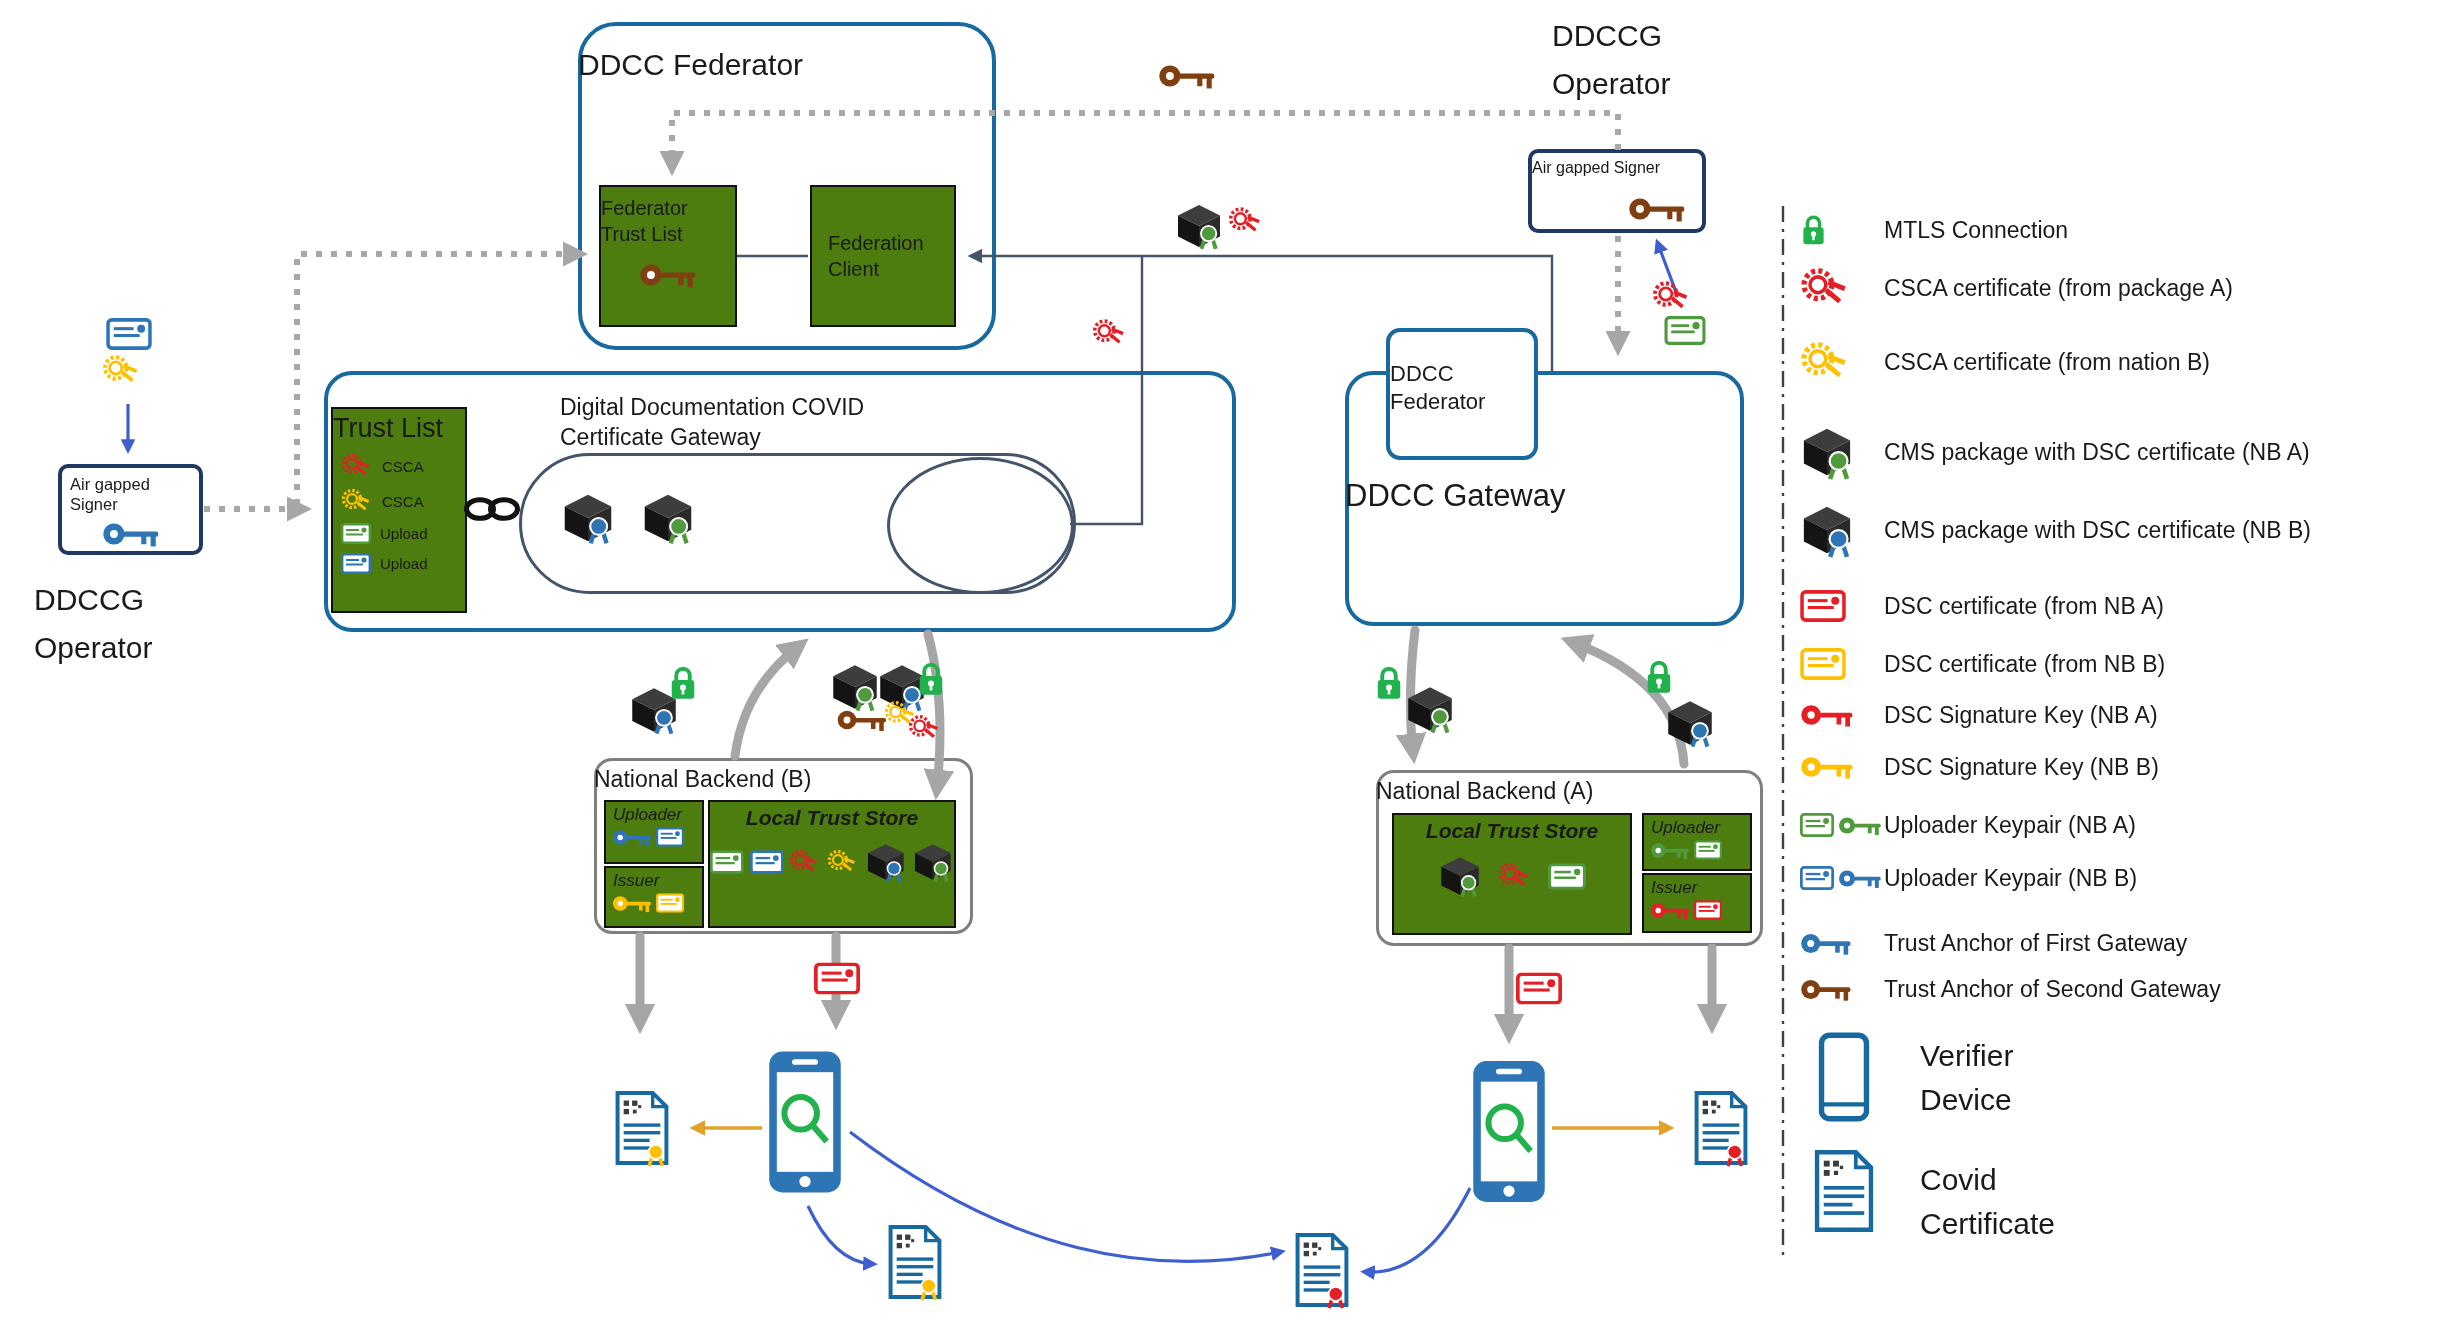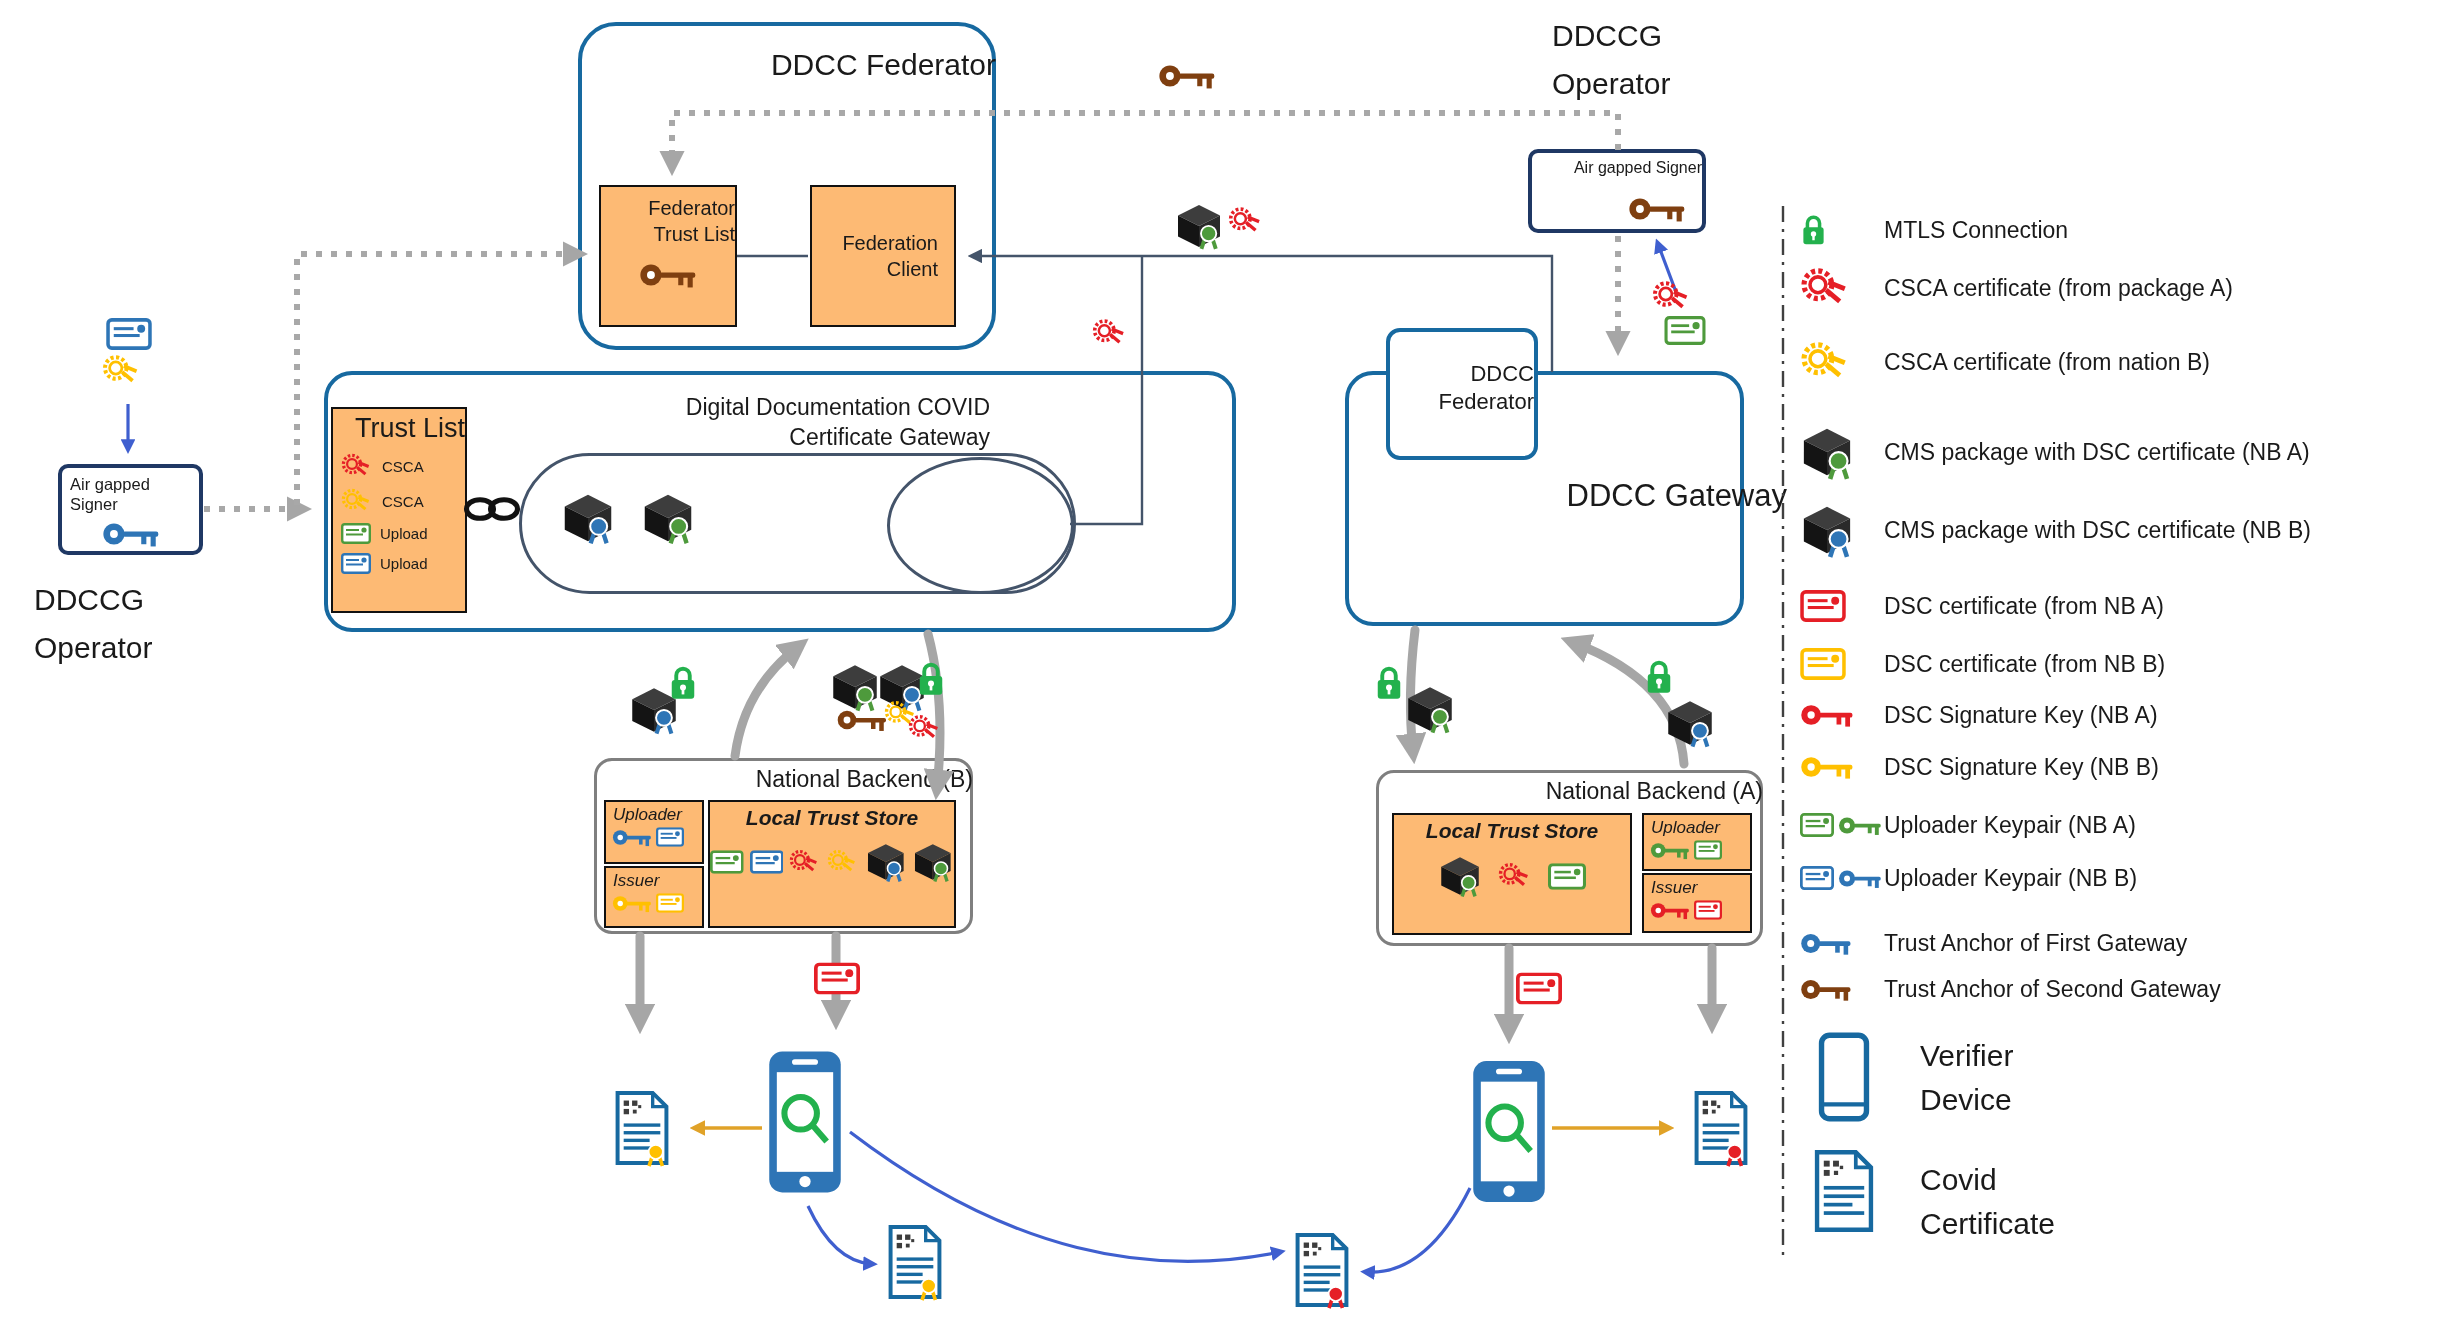--- a/index.html
+++ b/index.html
@@ -5,23 +5,23 @@
 :root{
   --box_blue:#1769a0; --navy:#44546a; --signer_navy:#1f3864; --gray:#a6a6a6;
   --red:#e51f26; --yellow:#ffc000; --green:#4e9a3c; --lock_green:#23b14d;
   --blue:#2e75b6; --brown:#7f3f10; --orange:#e0a228; --arrow_blue:#3f5fcf;
 }
 *{margin:0;padding:0;box-sizing:border-box}
 html,body{background:#fff}
 #stage{position:relative;width:2452px;height:1334px;background:#fff;overflow:hidden;
   font-family:"Liberation Sans",sans-serif;color:#1a1a1a}
 .t{position:absolute;color:#1a1a1a;z-index:20}
-.ctr{text-align:right}
+.ctr{text-align:left}
 .it{font-style:italic}
-.box{position:absolute;background:#fdba74;border:2.5px solid #111;z-index:12}
+.box{position:absolute;background:#4d7c0f;border:2.5px solid #111;z-index:12}
 .round-blue{position:absolute;background:#fff;border:4px solid var(--box_blue);z-index:10}
 .nb{position:absolute;background:#fff;border:3.5px solid #7f7f7f;border-radius:18px;z-index:10}
 .signer{position:absolute;background:#fff;border:4px solid var(--signer_navy);border-radius:10px;z-index:14}
 .ic{position:absolute;display:block;z-index:60}
 .ic svg,.ii svg{display:block}
 .ic svg{width:100%;height:100%}
 .ii{display:inline-flex;align-items:center}
 .overlay{position:absolute;left:0;top:0;z-index:50;pointer-events:none}
 .c-red{color:var(--red)} .c-yellow{color:var(--yellow)} .c-green{color:var(--green)}
 .c-blue{color:var(--blue)} .c-brown{color:var(--brown)} .c-lockgreen{color:var(--lock_green)}

